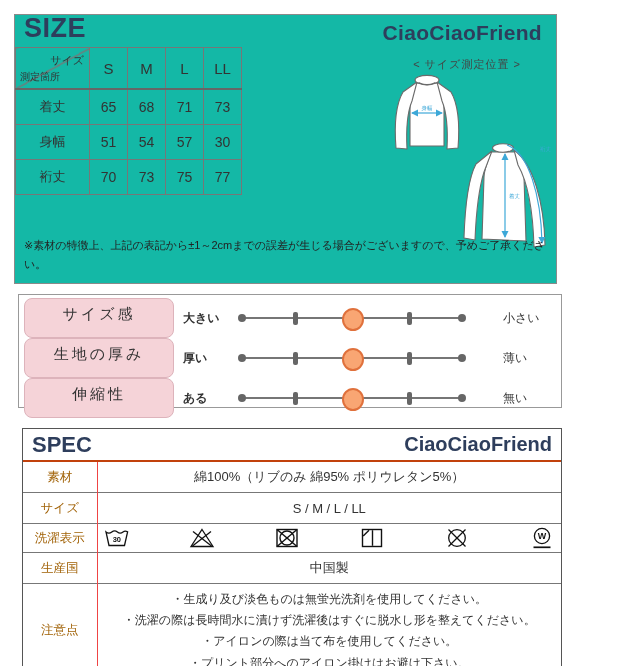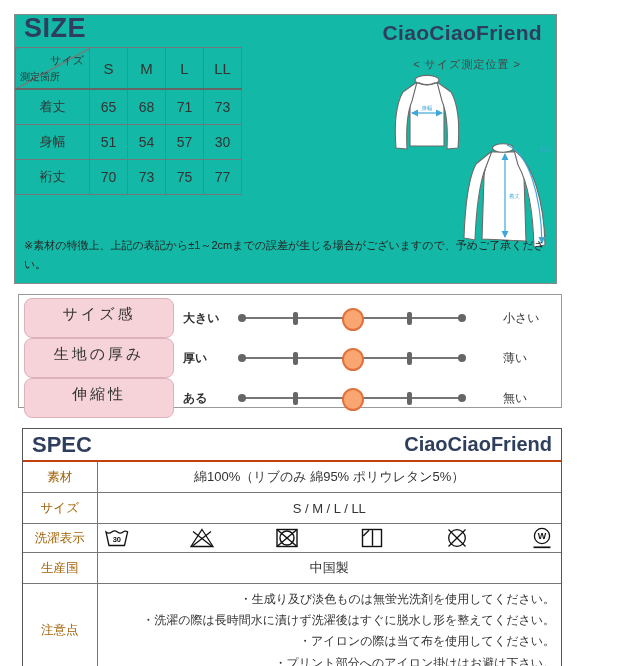--- a/index.html
+++ b/index.html
@@ -93,21 +93,21 @@
     border-right:1px solid #ef4444;font-weight:normal;font-size:12.5px;
     text-align:center;vertical-align:middle;color:#a16207;padding:0;
   }
   .spec-table td{font-size:13px;text-align:center;vertical-align:middle;padding:2px 6px;}
   .spec-table tr + tr th,.spec-table tr + tr td{border-top:1px solid #777;}
   .spec-table tr.simple th,.spec-table tr.simple td{height:26px;}
   .care-cell{padding:3px 0 2px 0;}
   .care-icons{display:flex;justify-content:space-between;align-items:center;gap:25px;}
   .care-icons svg{display:block;}
   .cautions-cell{text-align:left;padding:7px 12px 6px 12px;}
-  .caution-item{font-size:12px;line-height:1.35;margin:5px 0;color:#333;text-align:right;}
+  .caution-item{font-size:12px;line-height:1.35;margin:5px 0;color:#333;}
 </style>
 </head>
 <body>
 
 <div class="size-box">
   <div class="sec-title">SIZE</div>
   <div class="sec-brand">CiaoCiaoFriend</div>
 
   <table class="size-table">
     <colgroup>

